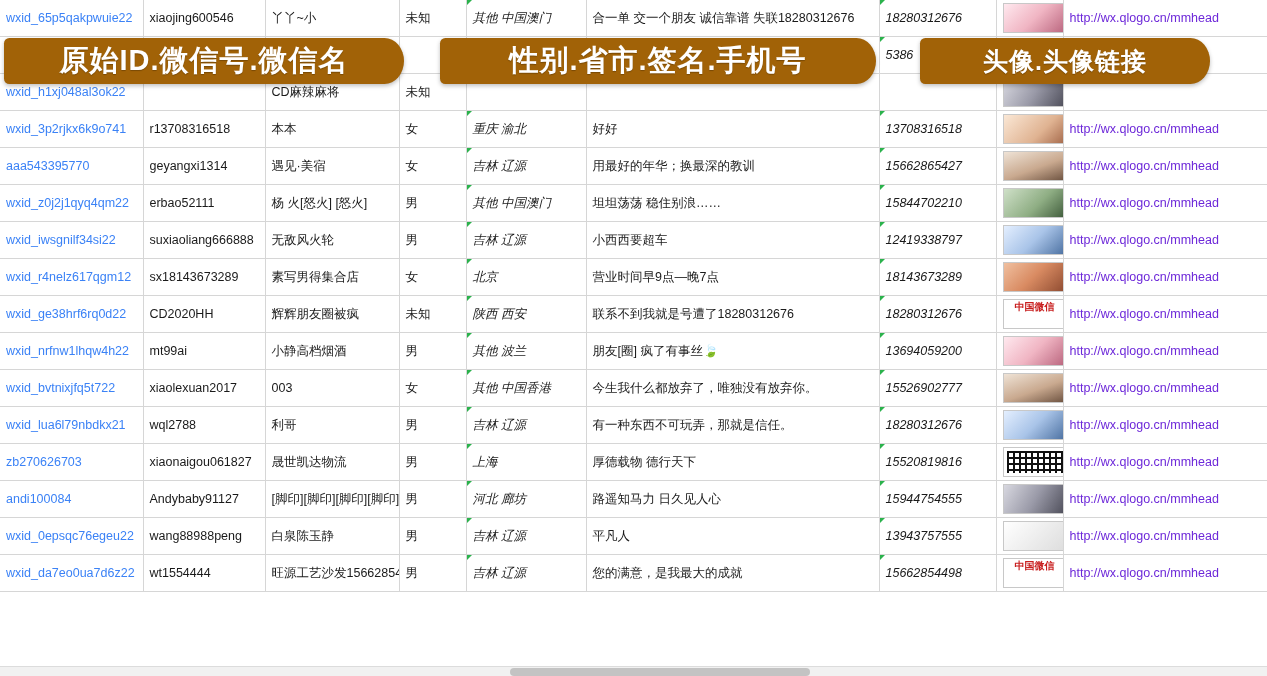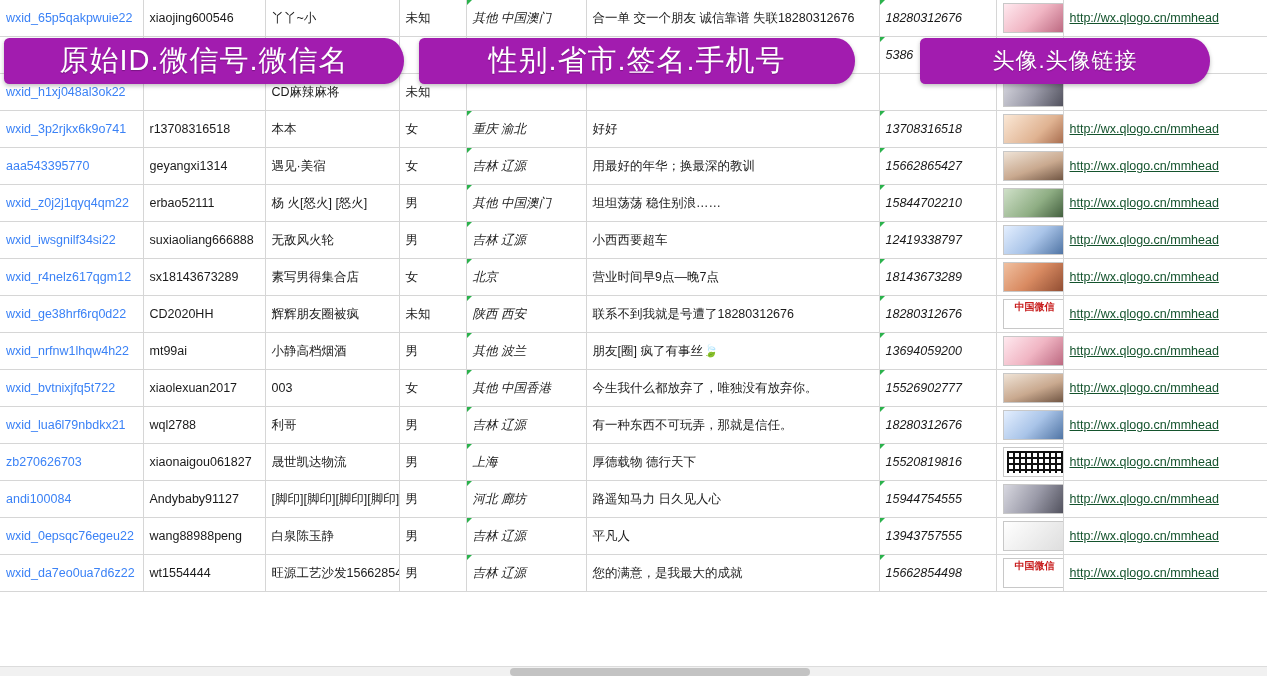--- a/index.html
+++ b/index.html
@@ -40,21 +40,21 @@
   col.c-wxid    { width: 122px; }
   col.c-wxname  { width: 134px; }
   col.c-gender  { width: 67px; }
   col.c-region  { width: 120px; }
   col.c-sign    { width: 293px; }
   col.c-phone   { width: 117px; }
   col.c-avatar  { width: 67px; }
   col.c-link    { width: 204px; }
 
   td.cell-origid { color: #3b82f6; }
-  td.cell-link { color: #14532d; text-decoration: underline; }
+  td.cell-link { color: #6d28d9; }
   td.cell-avatar { padding: 0; text-align: center; }
 
   
   td.mark { position: relative; font-style: italic; }
   td.mark::before {
     content: "";
     position: absolute;
     top: 0; left: 0;
     border-left: 5px solid #2bb24c;
     border-bottom: 5px solid transparent;
@@ -92,36 +92,36 @@
   .av-book::after {
     content:"";
     position:absolute; left:8px; top:4px; width:28px; height:22px;
     background: #8b1f1f;
     border-left: 4px solid #5e1313;
   }
 
   
   .banner {
     position: absolute;
-    background: #a21caf;
+    background: #a16207;
     color: #ffffff;
-    font-weight: normal;
+    font-weight: bold;
     font-family: "Liberation Sans", sans-serif;
     letter-spacing: 1px;
     display: flex;
     align-items: center;
     justify-content: center;
     border-radius: 6px 22px 22px 6px / 6px 26px 26px 6px;
     box-shadow: 0 2px 4px rgba(0,0,0,0.25);
     text-shadow: 0 1px 1px rgba(0,0,0,0.25);
     white-space: nowrap;
   }
   #banner-1 { left: 4px;   top: 38px; width: 400px; height: 46px; font-size: 29px; }
-  #banner-2 { left: 419px; top: 38px; width: 436px; height: 46px; font-size: 29px; }
-  #banner-3 { left: 920px; top: 38px; width: 290px; height: 46px; font-size: 22px; }
+  #banner-2 { left: 440px; top: 38px; width: 436px; height: 46px; font-size: 29px; }
+  #banner-3 { left: 920px; top: 38px; width: 290px; height: 46px; font-size: 25px; }
 
   
   #hscroll {
     position: absolute;
     left: 0; bottom: 0;
     width: 1267px; height: 10px;
     background: #f1f1f1;
     border-top: 1px solid #dcdcdc;
   }
   #hscroll .thumb {

